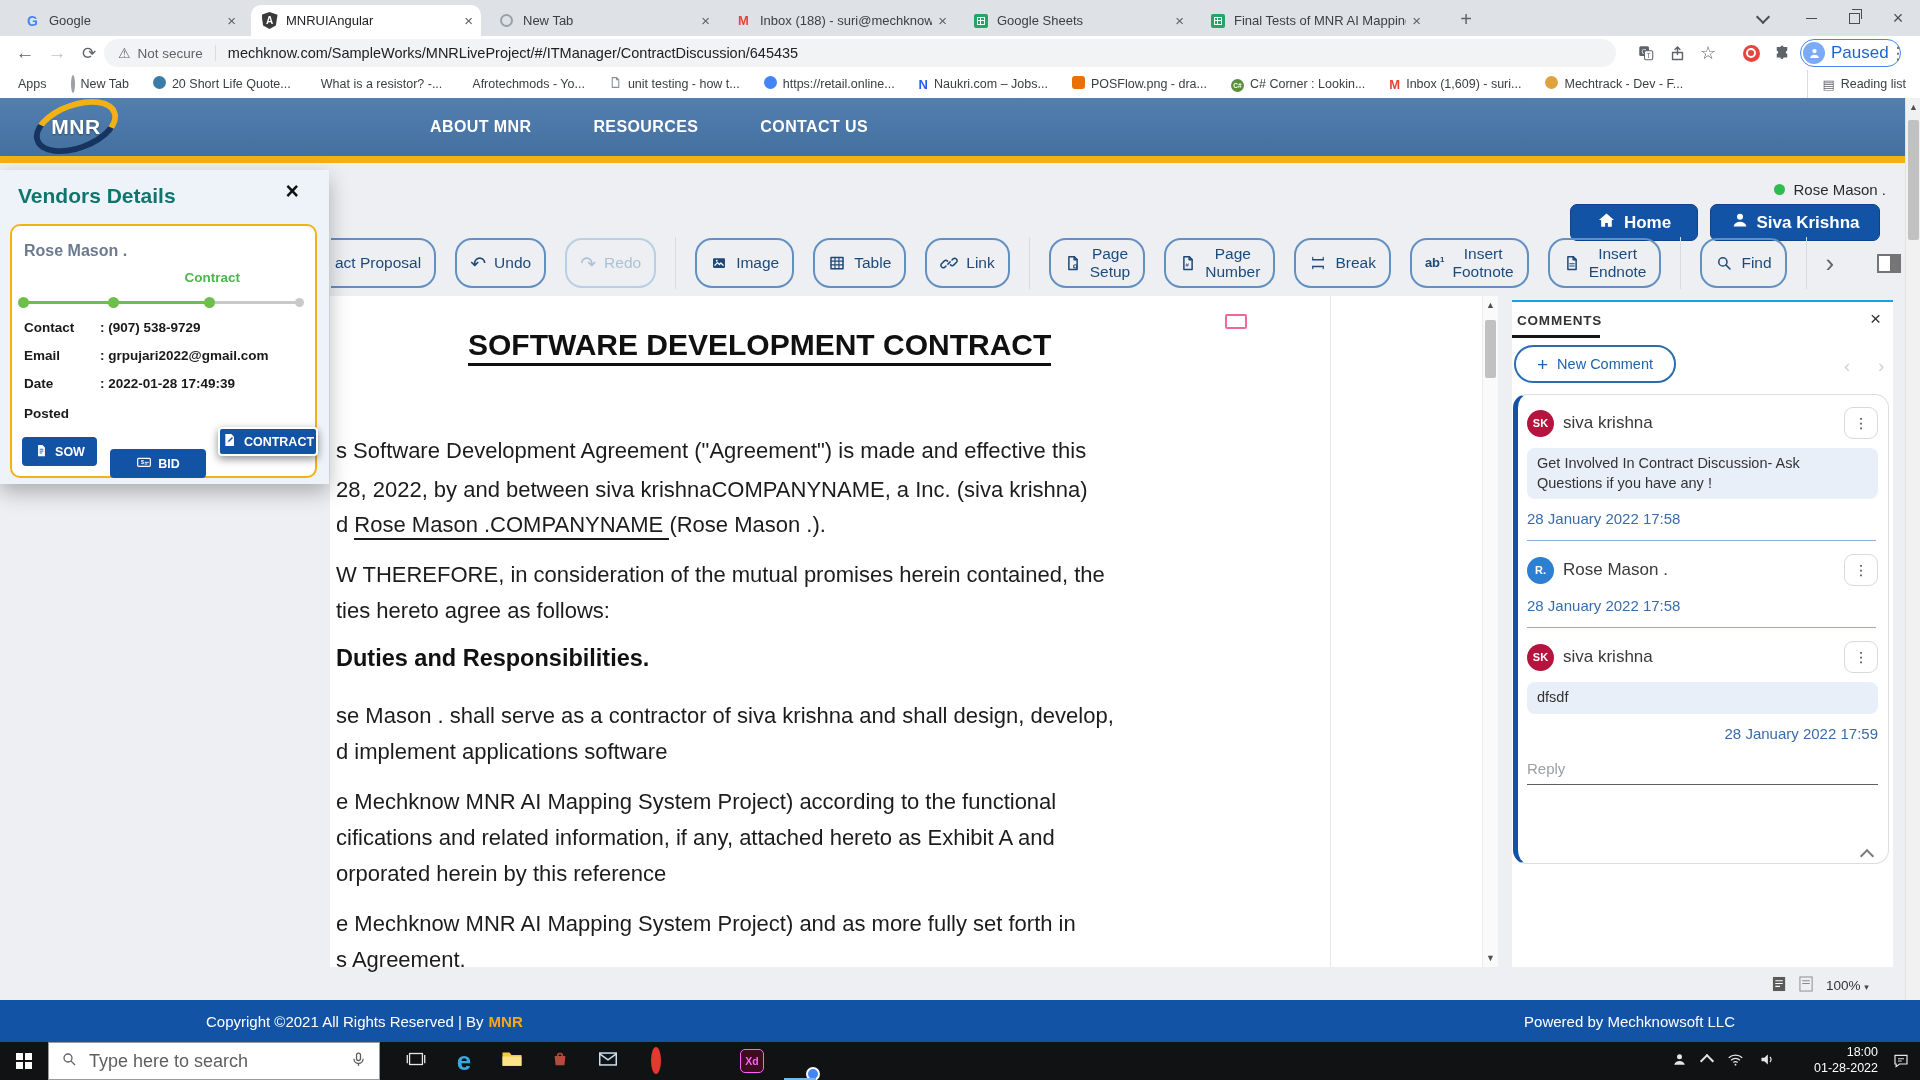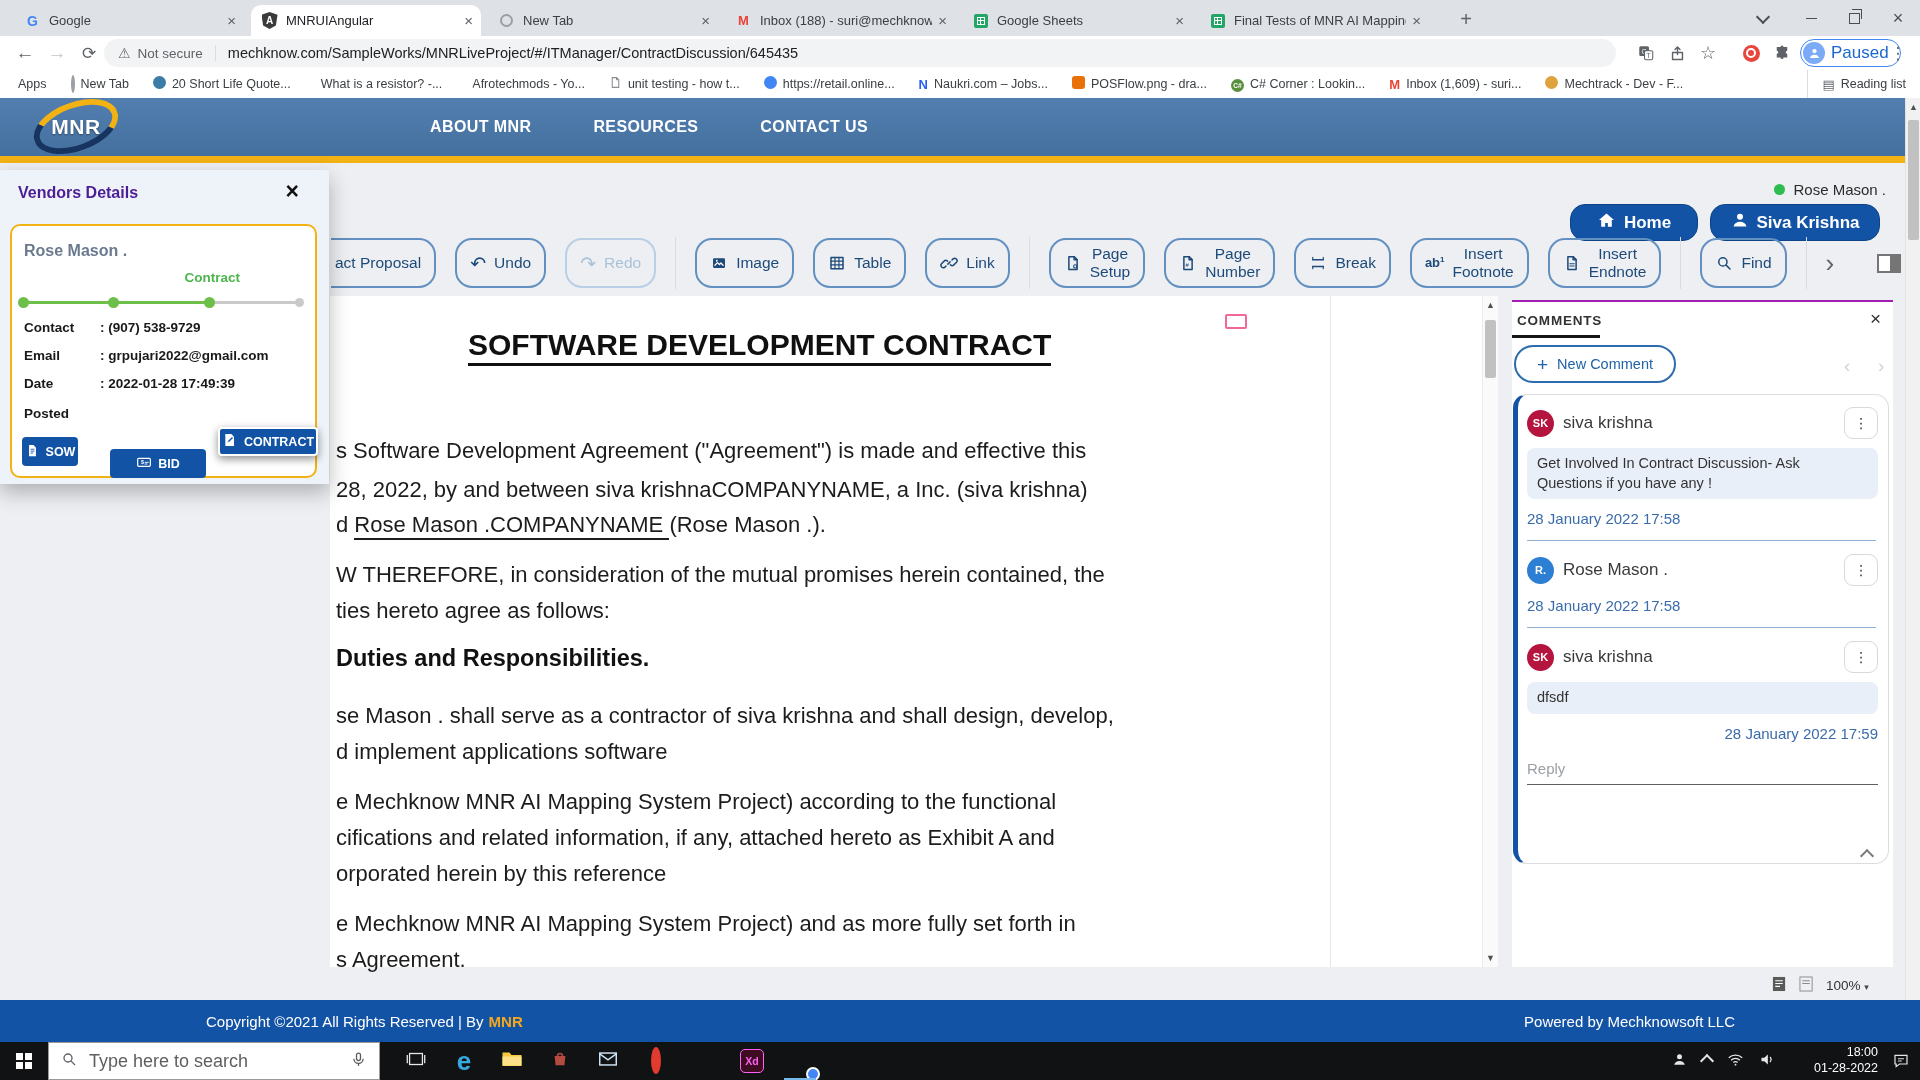--- a/index.html
+++ b/index.html
@@ -65,31 +65,31 @@
   
   .ahdr{position:absolute;top:98px;left:0;width:1920px;height:58px;background:linear-gradient(#527fb0,#44709f);}
   .logo{position:absolute;left:30px;top:2px;width:92px;height:53px;}
   .lell{position:absolute;inset:2px;border-radius:50%;border:6px solid transparent;}
   .le1{border-top-color:#f2b214;border-right-color:#f2b214;transform:rotate(-20deg);}
   .le2{border-bottom-color:#16345f;border-left-color:#16345f;transform:rotate(-20deg);}
   .ltxt{position:absolute;inset:0;display:flex;align-items:center;justify-content:center;color:#fff;font-weight:bold;
         font-size:21px;letter-spacing:.5px;text-shadow:0 1px 2px rgba(0,0,0,.4);}
   #nav{position:absolute;left:430px;top:0;height:58px;display:flex;align-items:center;gap:62px;}
   .navitem{color:#fff;font-size:16px;font-weight:600;letter-spacing:.4px;white-space:nowrap;}
-  .hbtn{position:absolute;top:106px;height:37px;border-radius:15px;background:#1353a5;border:1px solid #0d4489;
+  .hbtn{position:absolute;top:106px;height:37px;border-radius:7px;background:#1353a5;border:1px solid #0d4489;
         display:flex;align-items:center;justify-content:center;gap:8px;color:#fff;font-weight:bold;font-size:17px;box-sizing:border-box;}
   .gold{position:absolute;top:156px;left:0;width:1920px;height:7px;background:#f2b214;}
 
   .stat{position:absolute;top:181px;right:34px;display:flex;align-items:center;gap:8px;font-size:15px;color:#2b2b2b;}
   .sdot{width:11px;height:11px;border-radius:50%;background:#2ebc4f;}
 
   
   .vpop{position:absolute;left:0;top:170px;width:329px;height:314px;background:#eef3f9;
         box-shadow:0 8px 20px rgba(0,0,0,.28);z-index:30;}
-  .vtitle{position:absolute;left:18px;top:14px;font-size:16px;font-weight:bold;color:#4c1d95;}
+  .vtitle{position:absolute;left:18px;top:14px;font-size:21px;font-weight:bold;color:#0f766e;}
   .vclose{position:absolute;right:30px;top:10px;font-size:23px;color:#111;font-weight:bold;line-height:1;}
   .vcard{position:absolute;left:10px;top:54px;width:303px;height:250px;background:#fff;border:2px solid #f2b214;border-radius:10px;}
   .vname{position:absolute;left:12px;top:16px;font-size:16px;font-weight:bold;color:#6b7a8f;}
   .vstage{position:absolute;left:0;top:44px;width:228px;text-align:right;font-size:13.5px;font-weight:bold;color:#4cb64c;}
   .vtg{position:absolute;left:10px;top:75px;width:188px;height:2.5px;background:#6cc04a;}
   .vtgr{position:absolute;left:198px;top:75px;width:90px;height:2.5px;background:#c9c9c9;}
   .vdot{position:absolute;top:70.5px;width:11px;height:11px;border-radius:50%;background:#6cc04a;}
   .vdot.gray{width:9px;height:9px;top:72px;background:#c9c9c9;}
   .vrow{position:absolute;left:12px;font-size:13.5px;font-weight:bold;color:#191919;white-space:nowrap;}
   .vrow .vl{display:inline-block;width:76px;}
@@ -118,21 +118,21 @@
           border-bottom:3px solid #101010;padding-bottom:1px;white-space:nowrap;}
   .dline{position:absolute;left:336px;font-size:22px;color:#1c1c1c;white-space:nowrap;}
   .dline.h{font-weight:bold;font-size:23.5px;color:#111;}
   .dline .u{border-bottom:2px solid #1c1c1c;padding-bottom:1px;}
   .dsb{position:absolute;left:1482px;top:296px;width:15px;height:671px;background:#fafafa;border-left:1px solid #ececec;}
   .sa{position:absolute;left:0;width:15px;height:14px;font-size:9px;color:#505050;display:flex;align-items:center;justify-content:center;}
   .sa.up{top:2px}.sa.dn{bottom:2px}
   .sth{position:absolute;left:2px;width:11px;background:#c1c1c1;border-radius:2px;}
 
   
-  .cpanel{position:absolute;left:1512px;top:300px;width:381px;height:667px;background:#fff;border-top:2px solid #a21caf;box-sizing:border-box;}
+  .cpanel{position:absolute;left:1512px;top:300px;width:381px;height:667px;background:#fff;border-top:2px solid #0ea5e9;box-sizing:border-box;}
   .ctitle{position:absolute;left:5px;top:11px;font-size:13.5px;font-weight:bold;color:#333;letter-spacing:.8px;}
   .ctline{position:absolute;left:0;top:33px;width:88px;height:3px;background:#151515;}
   .cclose{position:absolute;right:12px;top:7px;font-size:19px;color:#333;line-height:1;}
   .ncbtn{position:absolute;left:2px;top:43px;width:162px;height:38px;border:2px solid #2d6cae;border-radius:19px;
          display:flex;align-items:center;justify-content:center;gap:9px;color:#2163a8;font-size:14.5px;box-sizing:border-box;}
   .ncplus{font-size:19px;line-height:1;}
   .cnav{position:absolute;top:53px;font-size:19px;color:#ccd3db;}
   .cthread{position:absolute;left:1px;top:92px;width:376px;min-height:470px;border:1px solid #ddd;
            border-left:5px solid #1353a5;border-radius:14px;padding:12px 10px 8px 9px;box-sizing:border-box;}
   .crow{display:flex;align-items:center;}
@@ -551,21 +551,21 @@
       <span class="vdot" style="left:96px;"></span>
       <span class="vdot" style="left:192px;"></span>
       <span class="vdot gray" style="left:283px;"></span>
       <div id="vrows">
           <div class="vrow" style="top: 94px;"><span class="vl">Contact</span><span>: (907) 538-9729</span></div>
           <div class="vrow" style="top: 122px;"><span class="vl">Email</span><span>: grpujari2022@gmail.com</span></div>
           <div class="vrow" style="top: 150px;"><span class="vl">Date</span><span>: 2022-01-28 17:49:39</span></div>
         </div>
       <div class="vposted">Posted</div>
       <div id="vbtns">
-          <div class="vbtn" style="left: 10px; top: 211px; width: 56px; height: 29px;">
+          <div class="vbtn" style="left: 10px; top: 211px; width: 75px; height: 29px;">
             <span><svg viewBox="0 0 24 24" width="15" height="15">
                 <path d="M6.5 3h7l4 4v14h-11z" fill="#fff"></path>
                 <path d="M9 10h6M9 13h6M9 16h4" stroke="#1353a5" stroke-width="1.4"></path>
               </svg></span>
             <span>SOW</span>
           </div>
           <div class="vbtn" style="left: 98px; top: 211px; width: 96px; height: 29px; margin-top: 12px;">
             <span><svg viewBox="0 0 24 24" width="16" height="16" fill="none" stroke="#fff" stroke-width="1.8">
                 <rect x="2.5" y="6.5" width="19" height="12" rx="1.5"></rect>
                 <text x="7.5" y="15.5" font-size="8" fill="#fff" stroke="none" font-family="Liberation Sans">$</text>

